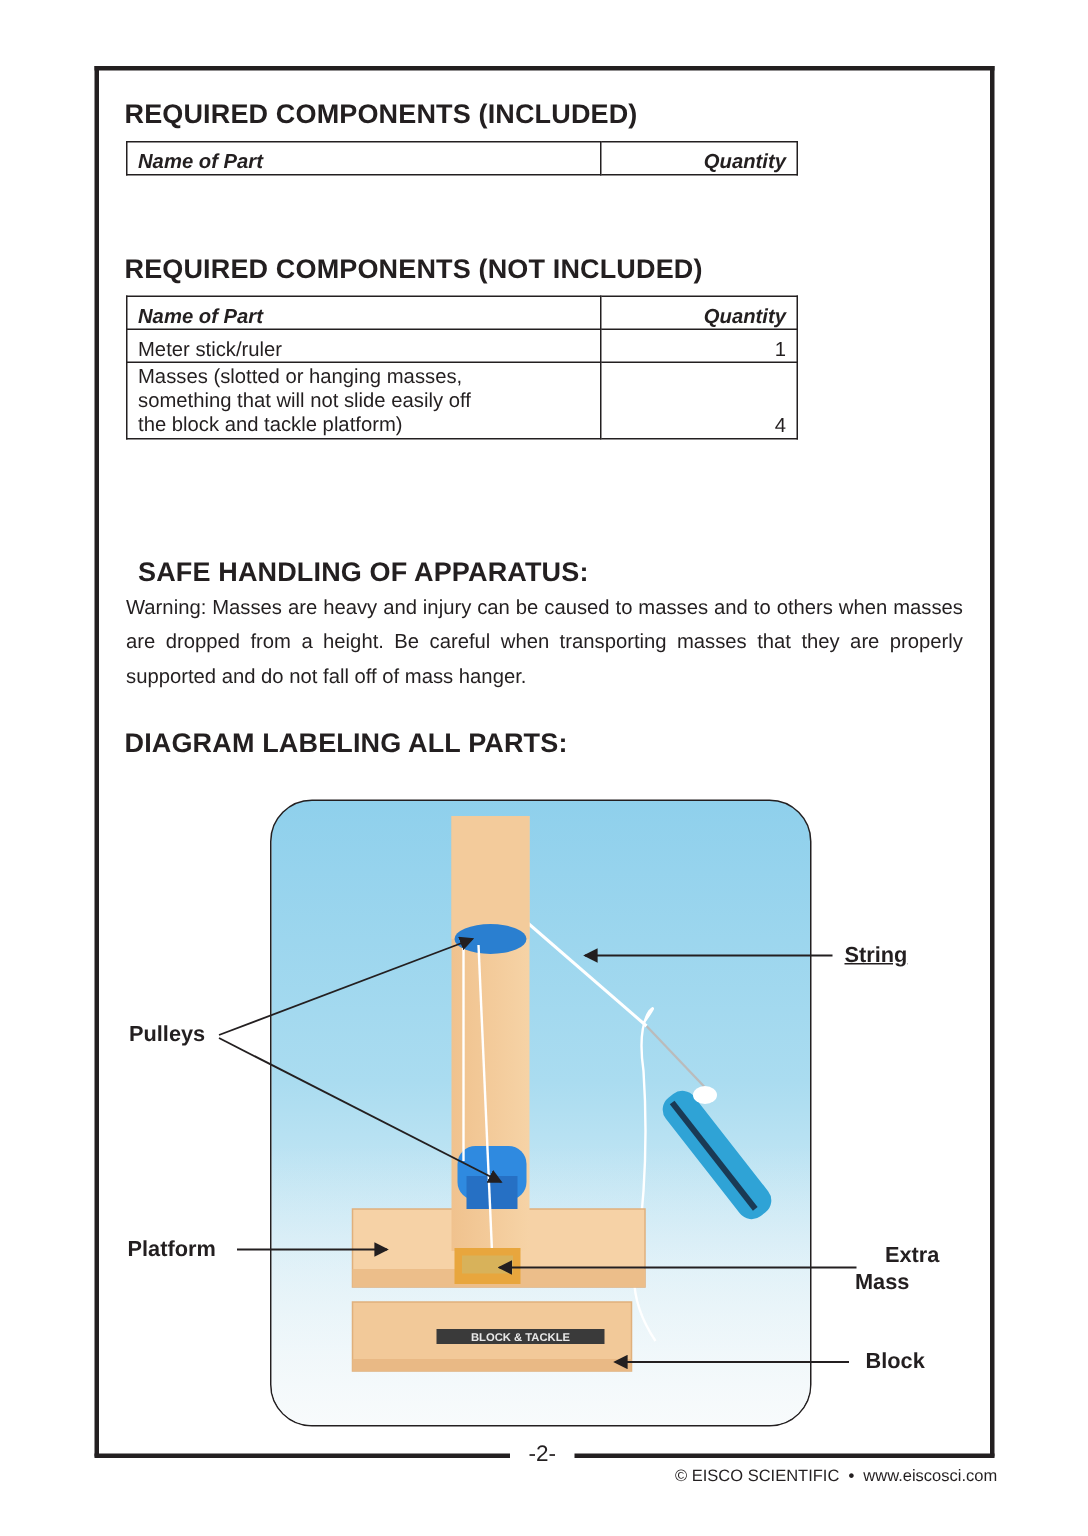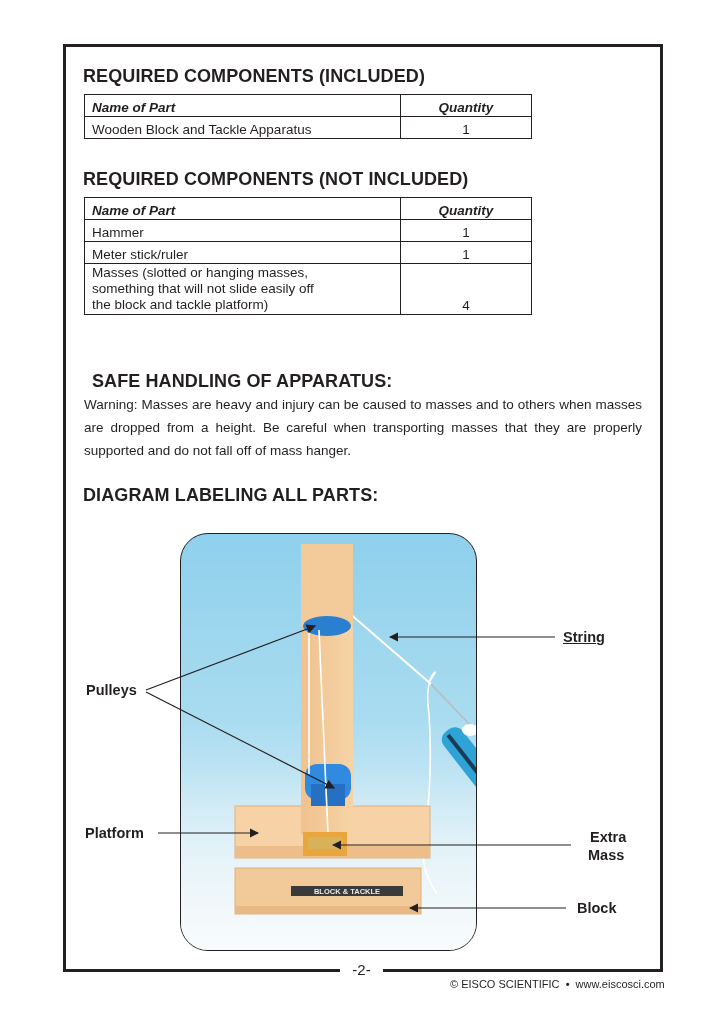--- a/index.html
+++ b/index.html
@@ -10,27 +10,27 @@
   .frame-bottom-left { position:absolute; left:63px; top:969px; width:277px; height:3px; background:#231f20; }
   .frame-bottom-right { position:absolute; left:383px; top:969px; width:280px; height:3px; background:#231f20; }
   .page-num { position:absolute; left:340px; top:961px; width:43px; text-align:center; font-size:15px; }
   .footer { position:absolute; left:450px; top:978px; font-size:11px; color:#231f20;text-align:right; }
   .footer .dot { font-weight:bold; margin:0 3px; }
 
   .section-title { position:absolute; left:83px; font-weight:bold; font-size:18px; letter-spacing:0.1px; }
   table.parts { position:absolute; left:84px; width:448px; border-collapse:collapse; font-size:13.5px; }
   table.parts td, table.parts th { border:1.3px solid #231f20; padding:1px 7px; height:19px; vertical-align:bottom; }
   table.parts th { font-style:italic; font-weight:bold; text-align:left; }
-  table.parts th.q, table.parts td.q { text-align:center; }
+  table.parts th.q, table.parts td.q { text-align:right; }
   table.parts col.c1 { width:316px; }
   .multi { line-height:16px; }
 
   .para { position:absolute; left:84px; width:558px; font-size:13.5px; line-height:23px; text-align:justify; }
 
-  .diagram { position:absolute; left:180px; top:533px; width:297px; height:418px; border:1.5px solid #231f20;
+  .diagram { position:absolute; left:180px; top:533px; width:361px; height:418px; border:1.5px solid #231f20;
              border-radius:28px; overflow:hidden;
              background:linear-gradient(180deg,#8fd0ec 0%,#aadcf0 45%,#d8eef7 75%,#f4f9fb 100%); box-sizing:border-box; }
   .label { position:absolute; font-weight:bold; font-size:14.5px; }
   svg.overlay { position:absolute; left:0; top:0; width:725px; height:1024px; pointer-events:none; }
 </style>
 </head>
 <body>
 
 <div class="frame"></div>
 <div class="frame-bottom-left"></div>
@@ -40,41 +40,33 @@
 <table class="parts" style="top:94px;">
   <colgroup>
       <col class="c1">
       <col>
     </colgroup>
   <tbody>
       <tr>
     <th>Name of Part</th>
     <th class="q">Quantity</th>
   </tr>
-  <tr>
-    <td>Wooden Block and Tackle Apparatus</td>
-    <td class="q">1</td>
-  </tr>
 </tbody>
   </table>
 
 <div class="section-title" style="top:169px;">REQUIRED COMPONENTS (NOT INCLUDED)</div>
 <table class="parts" style="top:197px;">
   <colgroup>
       <col class="c1">
       <col>
     </colgroup>
   <tbody>
       <tr>
     <th>Name of Part</th>
     <th class="q">Quantity</th>
-  </tr>
-  <tr>
-    <td>Hammer</td>
-    <td class="q">1</td>
   </tr>
   <tr>
     <td>Meter stick/ruler</td>
     <td class="q">1</td>
   </tr>
   <tr>
     <td class="multi">
       <div>Masses (slotted or hanging masses,</div>
       <div>something that will not slide easily off</div>
       <div>the block and tackle platform)</div>
@@ -148,21 +140,21 @@
   <line x1="146" y1="692" x2="334" y2="788" stroke="#231f20" stroke-width="1.2" marker-end="url(#ah)"></line>
   <line x1="158" y1="833" x2="258" y2="833" stroke="#231f20" stroke-width="1.2" marker-end="url(#ah)"></line>
   <line x1="571" y1="845" x2="333" y2="845" stroke="#231f20" stroke-width="1.2" marker-end="url(#ah)"></line>
   <line x1="566" y1="908" x2="410" y2="908" stroke="#231f20" stroke-width="1.2" marker-end="url(#ah)"></line>
 </svg>
 
 <div class="label" style="left:563px; top:629px;text-decoration:underline;">String</div>
 <div class="label" style="left:86px; top:682px;">Pulleys</div>
 <div class="label" style="left:85px; top:825px;">Platform</div>
 <div class="label" style="left:590px; top:829px;">Extra</div>
-<div class="label" style="left:588px; top:847px;text-align:center;">Mass</div>
+<div class="label" style="left:570px; top:847px;text-align:center;">Mass</div>
 <div class="label" style="left:577px; top:900px;">Block</div>
 
 <div class="page-num">-2-</div>
 <div class="footer">
   <span>© EISCO SCIENTIFIC</span>
   <span class="dot">•</span>
   <span>www.eiscosci.com</span>
 </div>
 
 </body></html>

